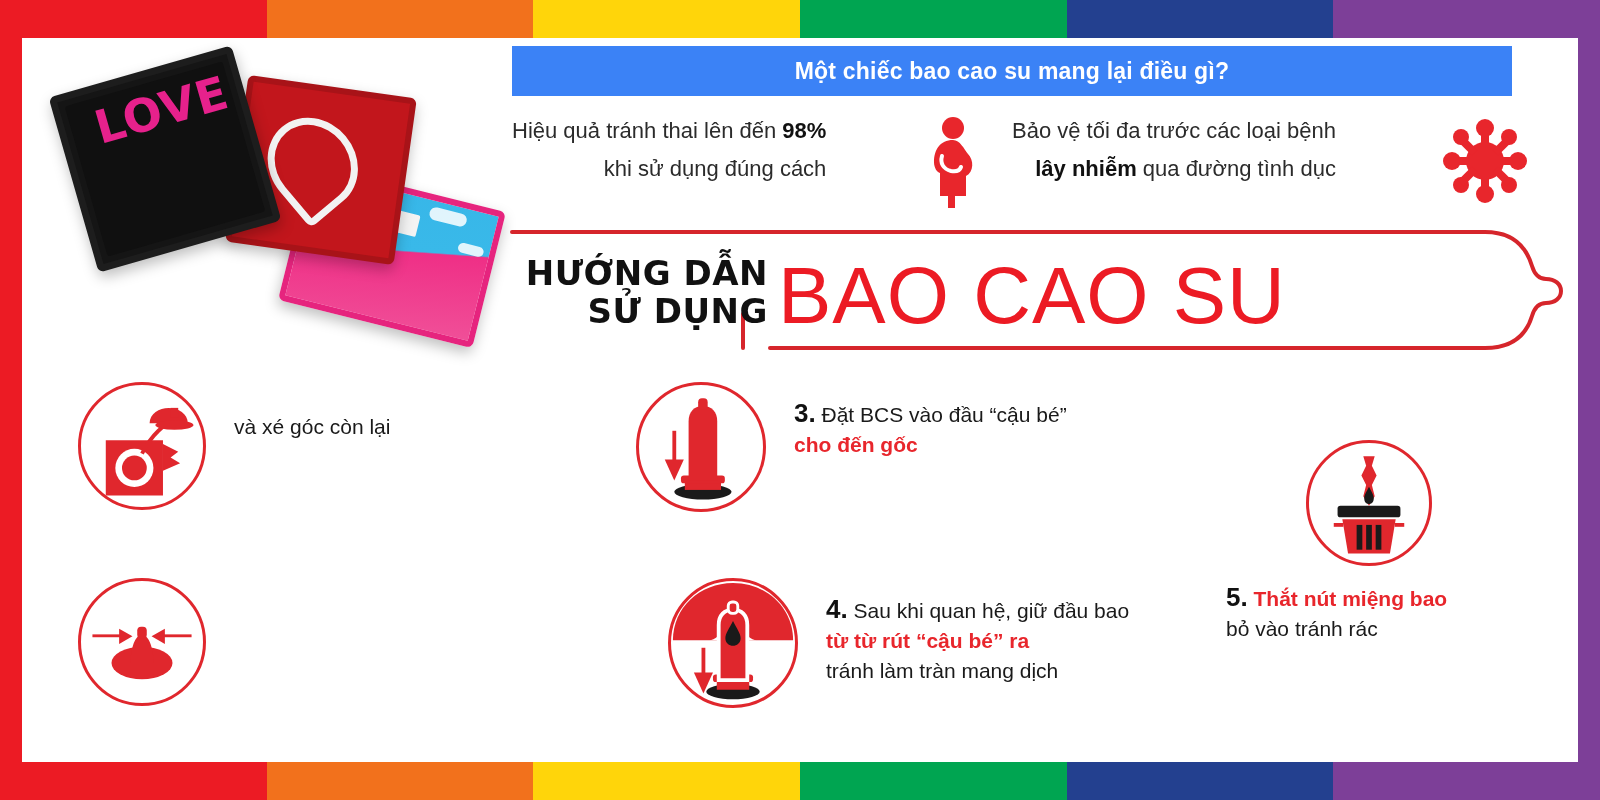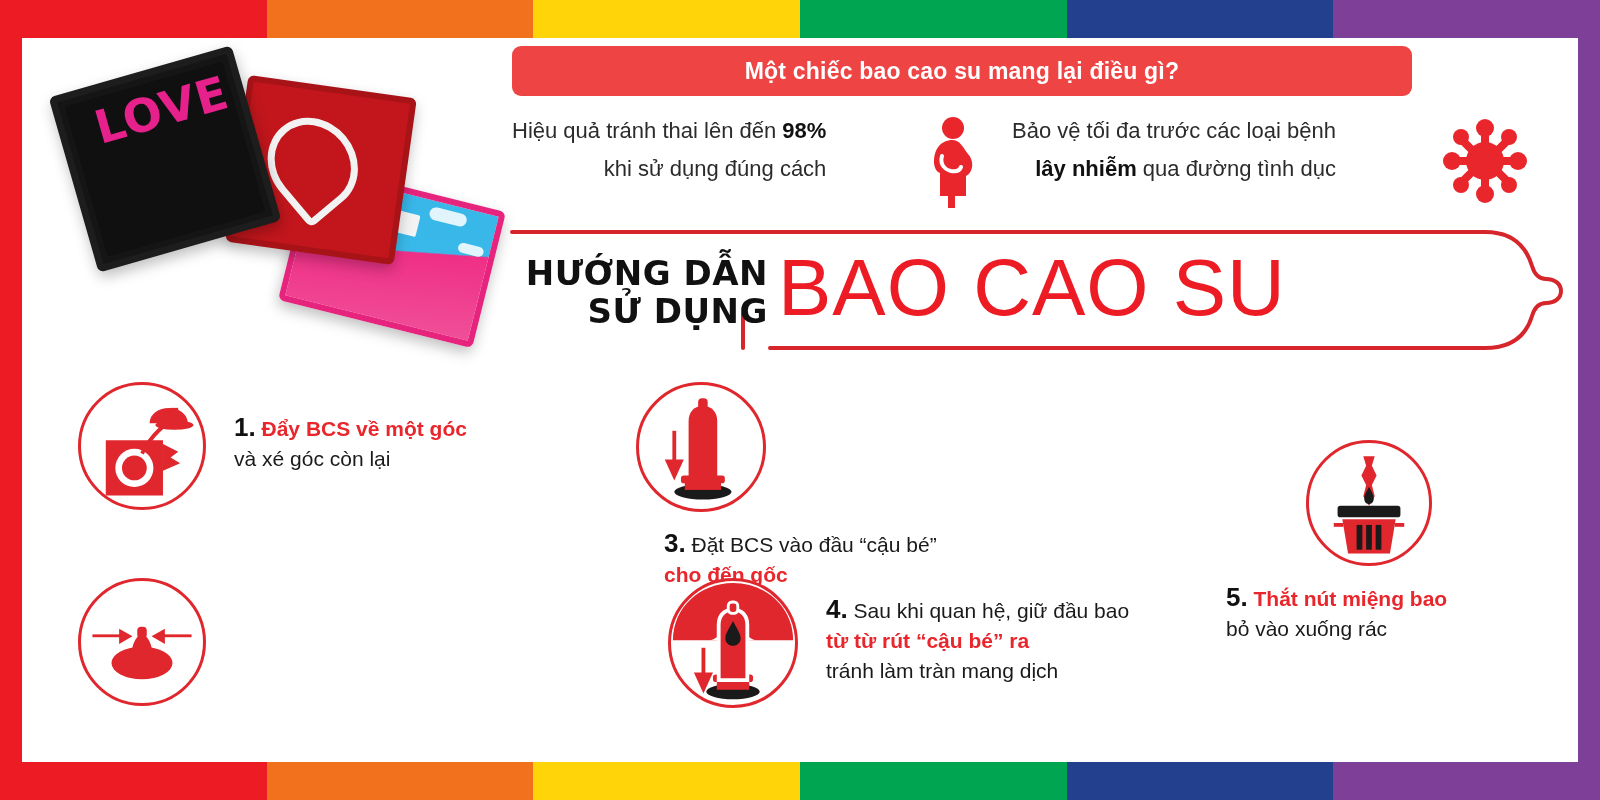--- a/index.html
+++ b/index.html
@@ -92,23 +92,23 @@
   }
   .pk-blue .lbl {
     position: absolute; left: 16px; top: 18px;
     width: 96px; height: 22px; background: #f3f3f3; border-radius: 2px;
     color: #e6247e; font-size: 11px; font-weight: 700; text-align: center; line-height: 22px;
   }
 
   
   .banner {
     position: absolute; left: 512px; top: 46px;
-    width: 900px; height: 50px;
-    background: #ef4444;
-    display: flex; align-items: center; justify-content: center; border-radius: 9px;
+    width: 1000px; height: 50px;
+    background: #3b82f6;
+    display: flex; align-items: center; justify-content: center;
   }
   .banner-text {
     color: #ffffff; font-size: 23px; font-weight: 700;
     letter-spacing: .2px;
   }
 
   
   .benefits { position: absolute; left: 512px; top: 112px; width: 1010px; height: 100px; text-align: right; }
   .benefit { position: absolute; top: 0; display: flex; align-items: center; }
   .benefit .txt {
@@ -126,21 +126,21 @@
   .title-wrap { position: absolute; left: 510px; top: 226px; width: 1055px; height: 128px; }
   .cond-outline { position: absolute; left: 0; top: 0; width: 1055px; height: 128px; }
   .title-sub {
     position: absolute; left: 8px; top: 28px;
     width: 250px; text-align: right;
     color: #111; font-weight: 700; font-size: 34px; line-height: 38px;
     letter-spacing: .5px;
     font-family: "DejaVu Sans", sans-serif;
   }
   .title-main {
-    position: absolute; left: 268px; top: 16px;
+    position: absolute; left: 268px; top: 24px;
     color: #ec1b24; font-weight: 400; font-size: 80px; line-height: 92px;
     letter-spacing: 1px;
     font-family: "Liberation Sans Narrow","Liberation Sans", sans-serif;
   }
 
   
   .step { position: absolute; display: flex; align-items: flex-start; }
   .circ {
     position: relative; flex: 0 0 auto;
     border: 3px solid #e0272d;
@@ -153,21 +153,21 @@
   .step-txt .blk { color: #1a1a1a; font-weight: 400; }
 
   #step1 { left: 78px;  top: 382px; }
   #step1 .circ { width: 128px; height: 128px; }
   #step1 .step-txt { margin-left: 28px; margin-top: 30px; }
 
   #step2 { left: 78px;  top: 578px; }
   #step2 .circ { width: 128px; height: 128px; }
   #step2 .step-txt { margin-left: 28px; margin-top: 16px; }
 
-  #step3 { left: 636px; top: 382px; flex-direction: column; }
+  #step3 { left: 636px; top: 382px; }
   #step3 .circ { width: 130px; height: 130px; }
   #step3 .step-txt { margin-left: 28px; margin-top: 16px; }
 
   #step4 { left: 668px; top: 578px; }
   #step4 .circ { width: 130px; height: 130px; }
   #step4 .step-txt { margin-left: 28px; margin-top: 16px; }
 
   #step5 { left: 1222px; top: 440px; width: 340px; display: block; }
   #step5 .circ { width: 126px; height: 126px; margin: 0 auto 16px 84px; }
   #step5 .step-txt { margin-left: 4px; }
@@ -296,23 +296,20 @@
             <path d="M64 72 C74 52 88 40 100 36" fill="none" stroke="#e0272d" stroke-width="4"></path>
             <path d="M96 30 l12 7 l-13 7 z"></path>
             <path d="M86 40 C86 30 96 24 106 24 C116 24 126 30 126 40 z" transform="translate(-14,0)"></path>
             <ellipse cx="98" cy="42" rx="20" ry="5"></ellipse>
             <rect x="94" y="24" width="8" height="10"></rect>
           </g>
         </svg>
       </div>
       <div class="step-txt">
         <div>
-          <span class="num">1.</span><span class="red"> Đẩy BCS về một góc</span>
-        </div>
-        <div>
           <span class="blk">và xé góc còn lại</span>
         </div>
       </div>
     </div>
 
     <div class="step" id="step2">
       <div class="circ">
         <svg viewBox="0 0 128 128" width="122" height="122">
           <g fill="#e0272d">
             <ellipse cx="64" cy="86" rx="32" ry="17"></ellipse>
@@ -391,19 +388,19 @@
             <rect x="60" y="86" width="6" height="26" fill="#1a1a1a"></rect>
             <rect x="70" y="86" width="6" height="26" fill="#1a1a1a"></rect>
           </g>
         </svg>
       </div>
       <div class="step-txt">
         <div>
           <span class="num">5.</span><span class="red"> Thắt nút miệng bao</span>
         </div>
         <div>
-          <span class="blk">bỏ vào xuống rác</span>
+          <span class="blk">bỏ vào tránh rác</span>
         </div>
       </div>
     </div>
 
   </div>
 </div>
 
 </body></html>

